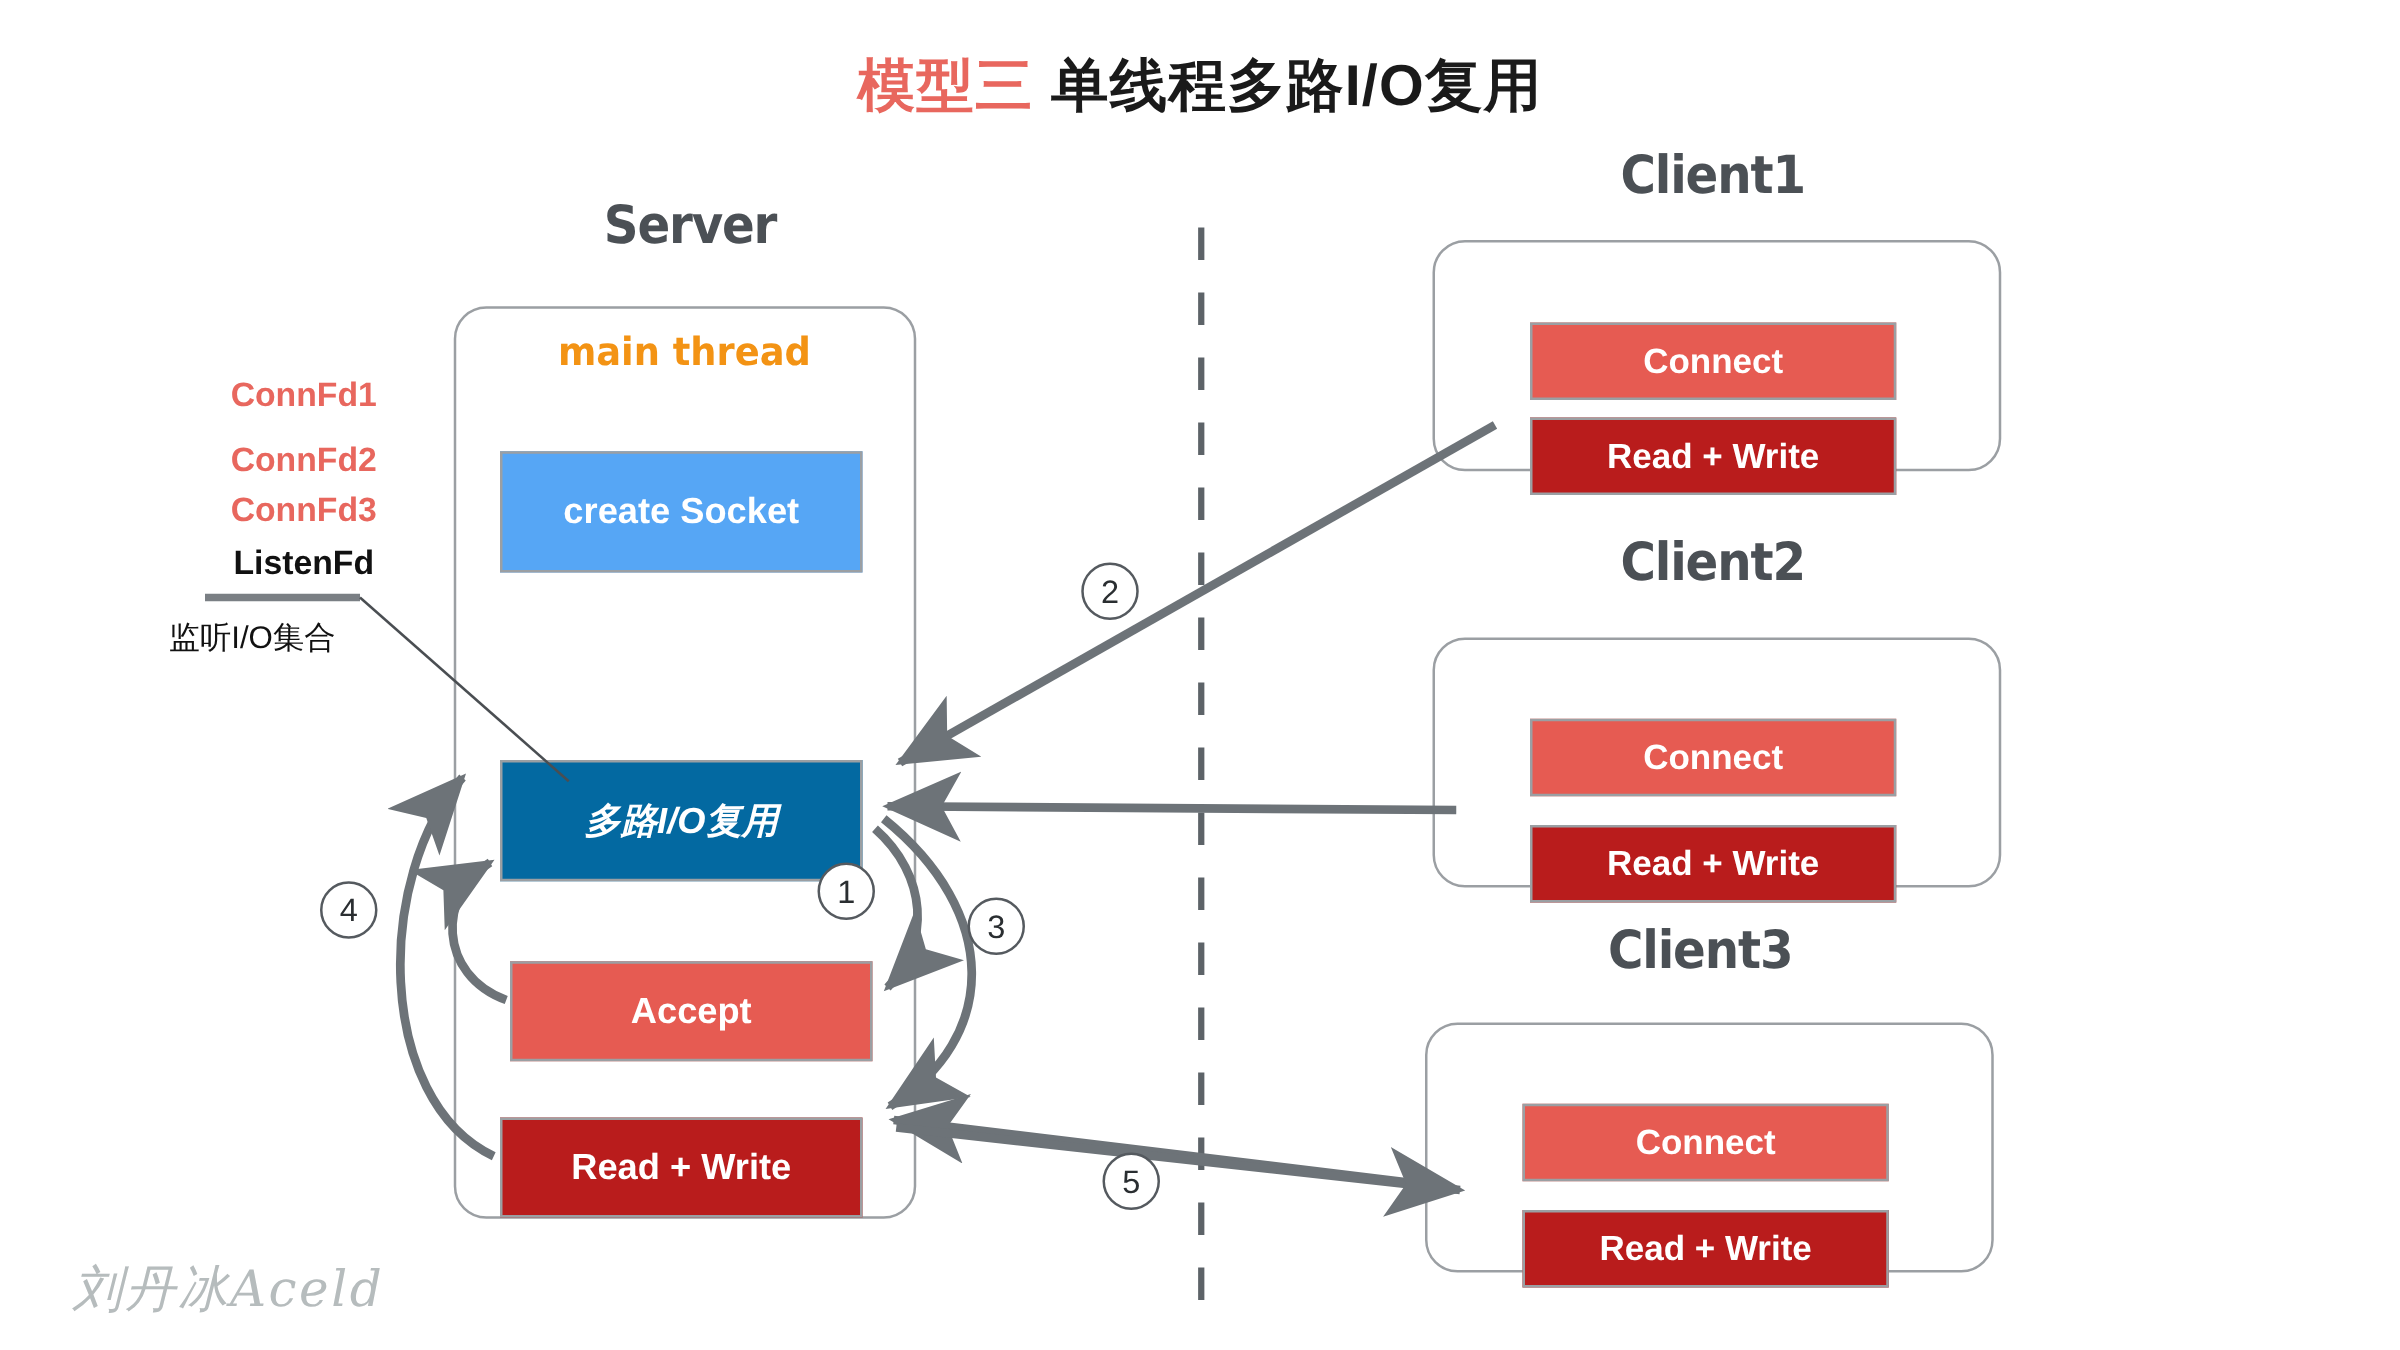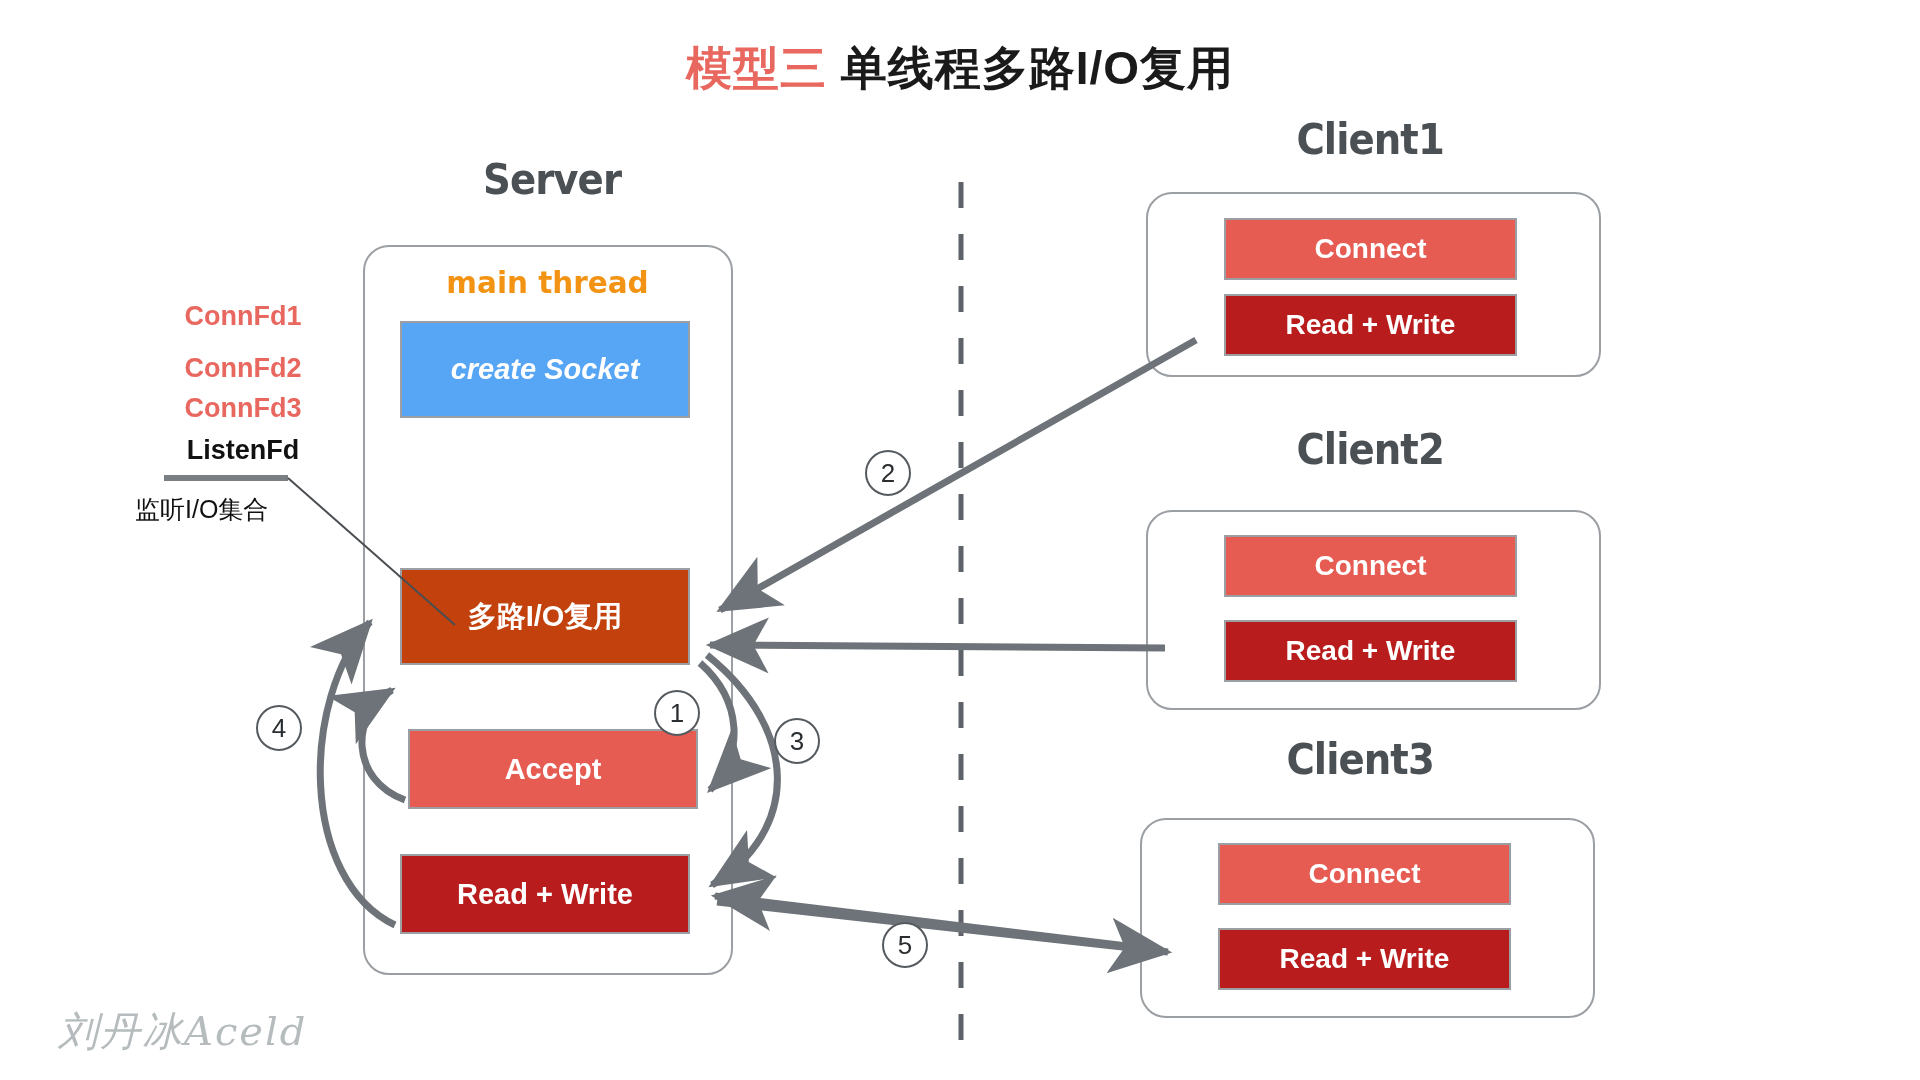--- a/index.html
+++ b/index.html
@@ -47,23 +47,24 @@
   
   .box{
     position:absolute;
     border:2px solid #9b9fa3;
     box-sizing:border-box;
     color:#ffffff;
     font-weight:bold;
     display:flex;align-items:center;justify-content:center;
     text-align:center;
     white-space:nowrap;
+    margin-top:40px;
   }
-  .blue  {background:#56A6F5;font-style:italic;}
-  .purple{background:#c2410c;}
+  .blue  {background:#56A6F5;}
+  .purple{background:#0369a1;font-style:italic;}
   .red   {background:#E65B52;}
   .green {background:#b91c1c;}
 
   .mainthread{
     position:absolute;
     font-family:"DejaVu Sans",sans-serif;
     font-weight:bold;
     font-size:31px;
     color:#F39314;
     white-space:nowrap;

